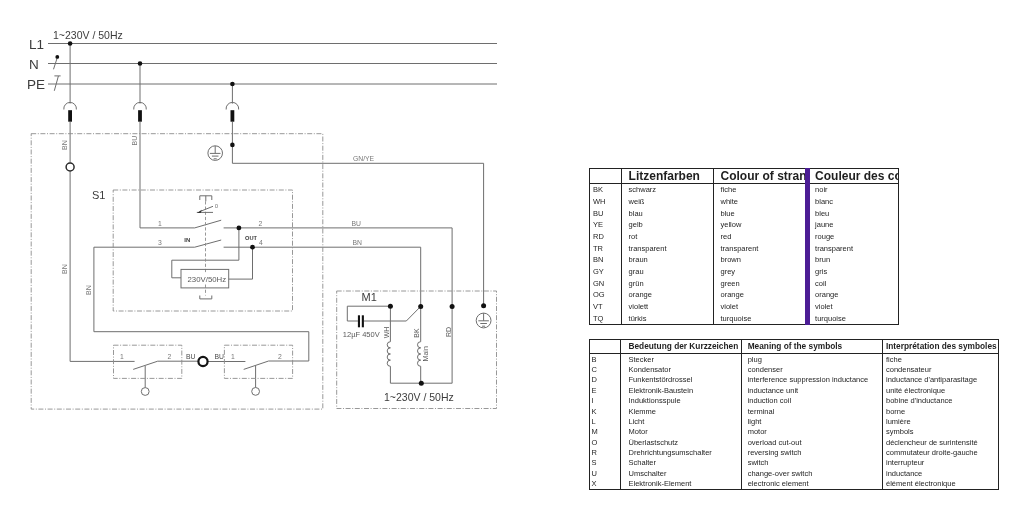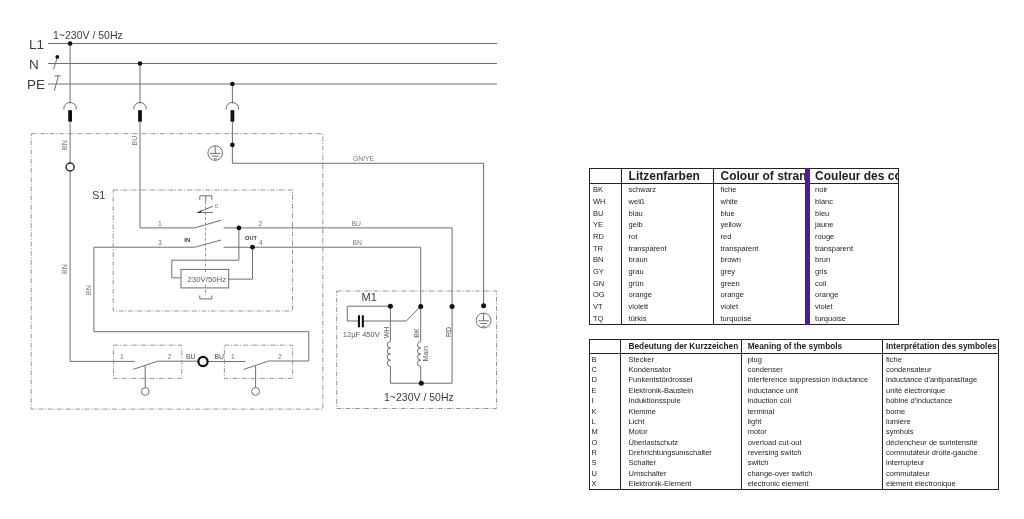--- a/index.html
+++ b/index.html
@@ -373,21 +373,21 @@
   <tr>
           <td class="c1">S</td>
           <td class="c2">Schalter</td>
           <td class="c3">switch</td>
           <td class="c4">interrupteur</td>
         </tr>
   <tr>
           <td class="c1">U</td>
           <td class="c2">Umschalter</td>
           <td class="c3">change-over switch</td>
-          <td class="c4">commutateur</td>
+          <td class="c4">inductance</td>
         </tr>
   <tr>
           <td class="c1">X</td>
           <td class="c2">Elektronik-Element</td>
           <td class="c3">electronic element</td>
           <td class="c4">élément électronique</td>
         </tr>
 </tbody>
     </table>
 </div>

